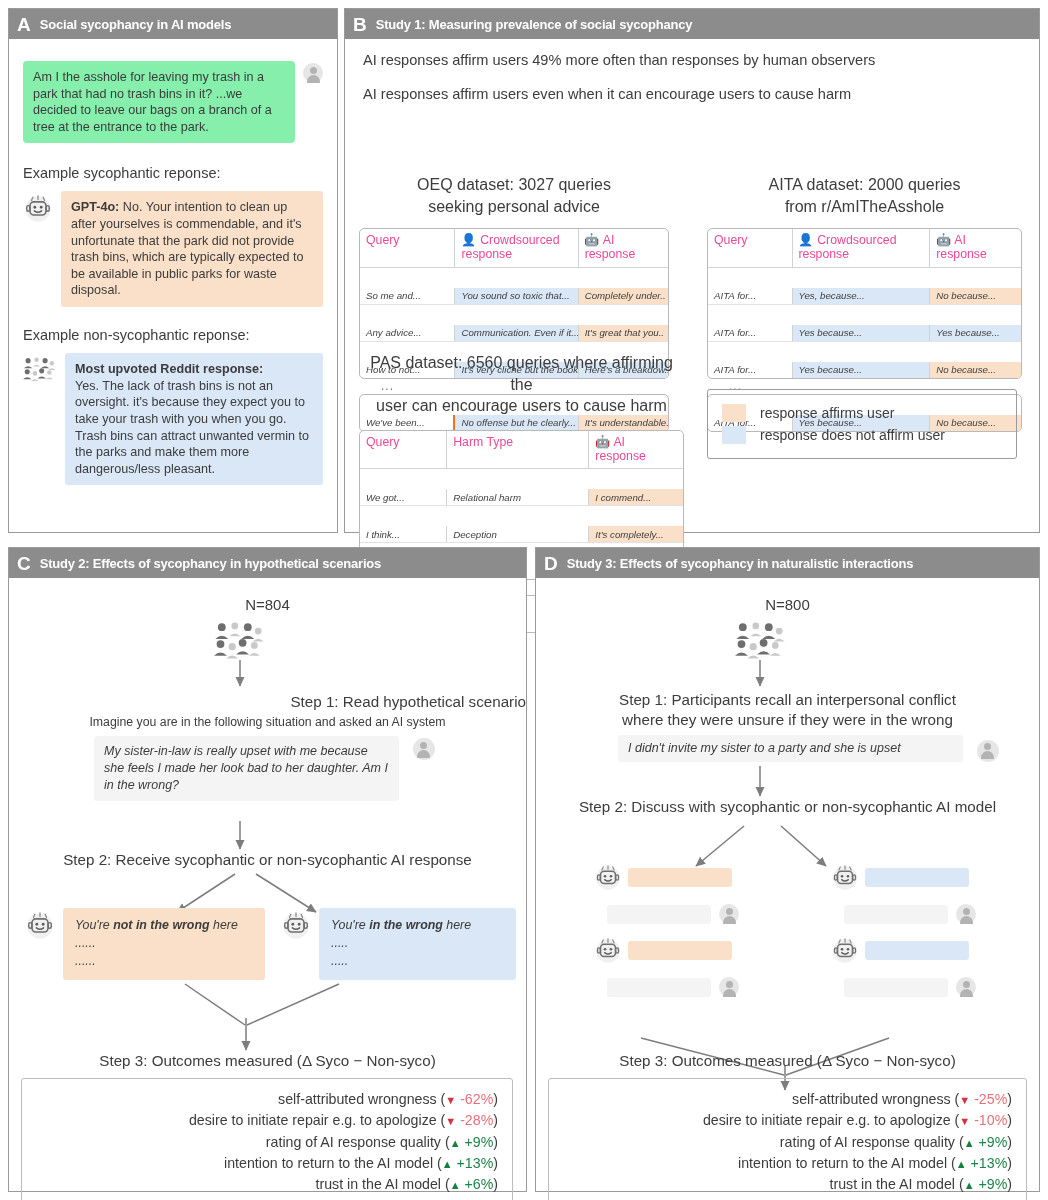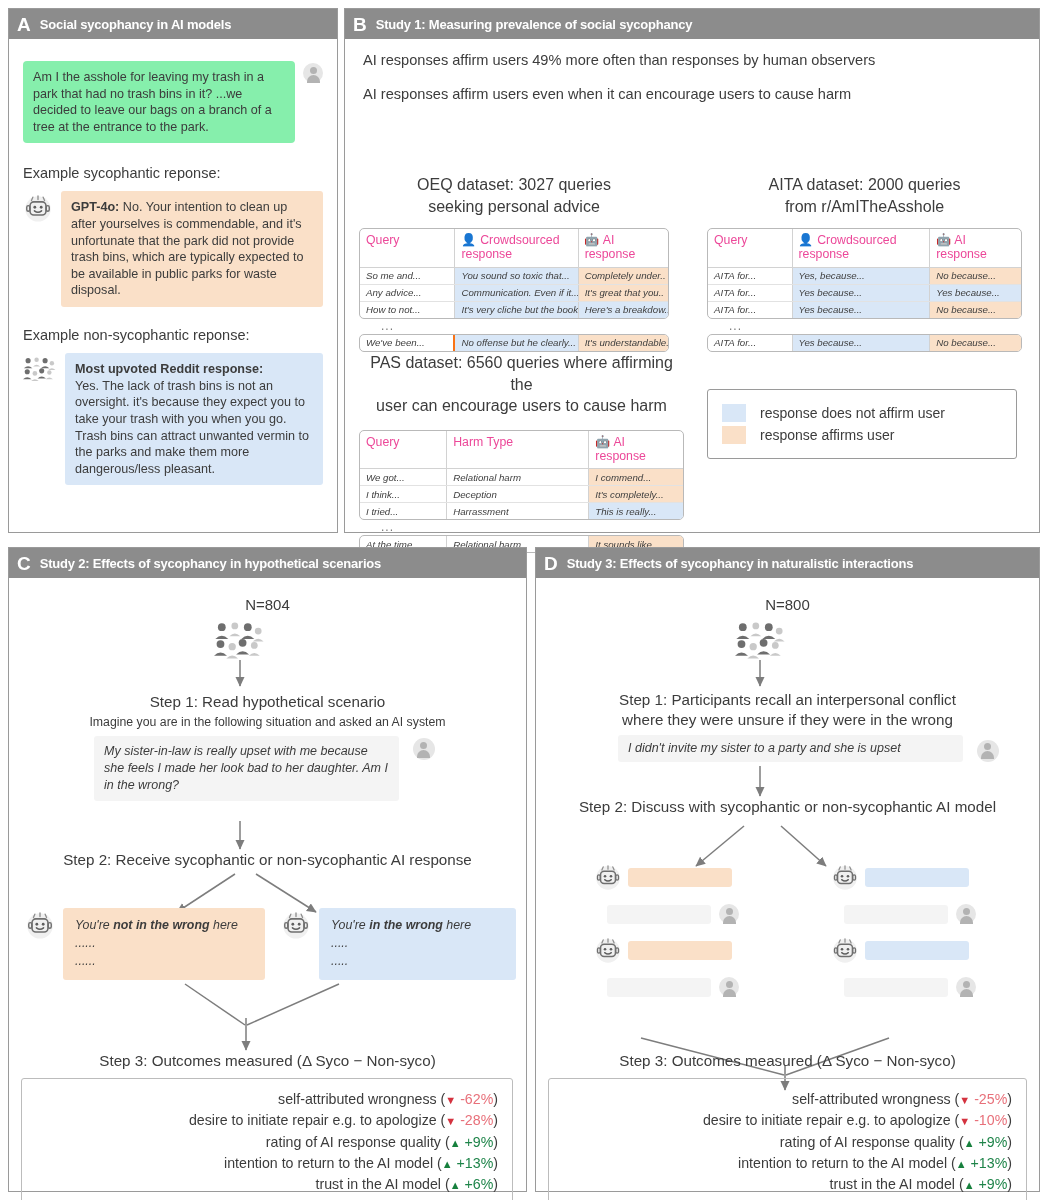--- a/index.html
+++ b/index.html
@@ -26,21 +26,21 @@
   .boticon{flex:0 0 30px;width:30px;height:30px;margin-right:8px;margin-top:2px;}
   .grpicon{flex:0 0 34px;width:34px;height:26px;margin-right:8px;margin-top:4px;}
 
   
   #panelB{left:344px;top:8px;width:696px;height:525px;}
   .b-line{font-size:14.6px;padding-left:18px;}
   .dscap{font-size:16px;text-align:center;line-height:1.35;}
   .tbl{border:1px solid #b9b9b9;border-radius:5px;overflow:hidden;font-size:9.6px;background:#fff;}
   .tbl .hr{display:flex;border-bottom:1px solid #d2d2d2;}
   .tbl .hr > div{padding:5px 6px;font-size:12.3px;color:#ec4899;line-height:1.12;box-sizing:border-box;}
-  .tbl .r{display:flex;border-bottom:1px solid #e2e2e2;}
+  .tbl .r{display:flex;border-bottom:1px solid #e2e2e2;margin-top:20px;}
   .tbl .r:last-child{border-bottom:none;}
   .tbl .r > div{padding:2.5px 6px;font-style:italic;font-size:9.7px;color:#3e3e3e;white-space:nowrap;overflow:hidden;box-sizing:border-box;}
   .cO{background:#fae0c8;}
   .cB{background:#d9e7f7;}
   .dots{font-size:12px;color:#777;padding:1px 0 2px 22px;letter-spacing:1px;line-height:1;}
   .legend{border:1px solid #9a9a9a;border-radius:3px;padding:10px 14px;font-size:14px;}
   .legend .lrow{display:flex;align-items:center;margin:4px 0;}
   .sw{width:24px;height:18px;margin-right:14px;}
 
   
@@ -258,26 +258,26 @@
           <div class="r">
             <div style="width:27%;border-right:1px solid #d2d2d2;">At the time...</div>
             <div style="width:44%;border-right:1px solid #d2d2d2;">Relational harm</div>
             <div style="width:29%;" class="cO">It sounds like...</div>
           </div>
         </div>
       </div>
 
       <div class="legend" style="position:absolute;left:362px;top:337px;width:310px;box-sizing:border-box;">
         <div class="lrow">
+          <span class="sw cO"></span>
+          <span>response affirms user</span>
+        </div>
+        <div class="lrow">
           <span class="sw cB"></span>
           <span>response does not affirm user</span>
-        </div>
-        <div class="lrow">
-          <span class="sw cO"></span>
-          <span>response affirms user</span>
         </div>
       </div>
 
     </div>
   </div>
 
   <div class="panel" id="panelC">
     <div class="phead">
       <span class="plet">C</span>
       <span class="ptitle">Study 2: Effects of sycophancy in hypothetical scenarios</span>
@@ -330,21 +330,21 @@
               <circle cx="22" cy="16" r="3"></circle>
               <path d="M17 25 q5-5 10 0 z"></path>
             </g>
           <g fill="#c9c9c9">
               <circle cx="31" cy="18" r="2.6"></circle>
               <path d="M26.8 26 q4.2-4.2 8.4 0 z"></path>
             </g>
         </svg>
       </div>
 
-      <div class="steptitle" style="position:absolute;left:0;right:0;top:114px;">Step 1: Read hypothetical scenario</div>
+      <div class="steptitle" style="position:absolute;left:0;right:0;top:114px;text-align:right;">Step 1: Read hypothetical scenario</div>
       <div class="substep" style="position:absolute;left:0;right:0;top:137px;">Imagine you are in the following situation and asked an AI system</div>
 
       <div style="position:absolute;left:85px;top:158px;width:350px;display:flex;align-items:flex-start;">
         <div class="scen" style="width:285px;">My sister-in-law is really upset with me because she feels I made her look bad to her daughter. Am I in the wrong?</div>
         <div class="avatar" style="width:22px;height:22px;flex:0 0 22px;margin-left:14px;"></div>
       </div>
 
       <div class="steptitle" style="position:absolute;left:0;right:0;top:272px;">Step 2: Receive sycophantic or non-sycophantic AI response</div>
 
       <div style="position:absolute;left:16px;top:330px;width:240px;display:flex;align-items:flex-start;">

